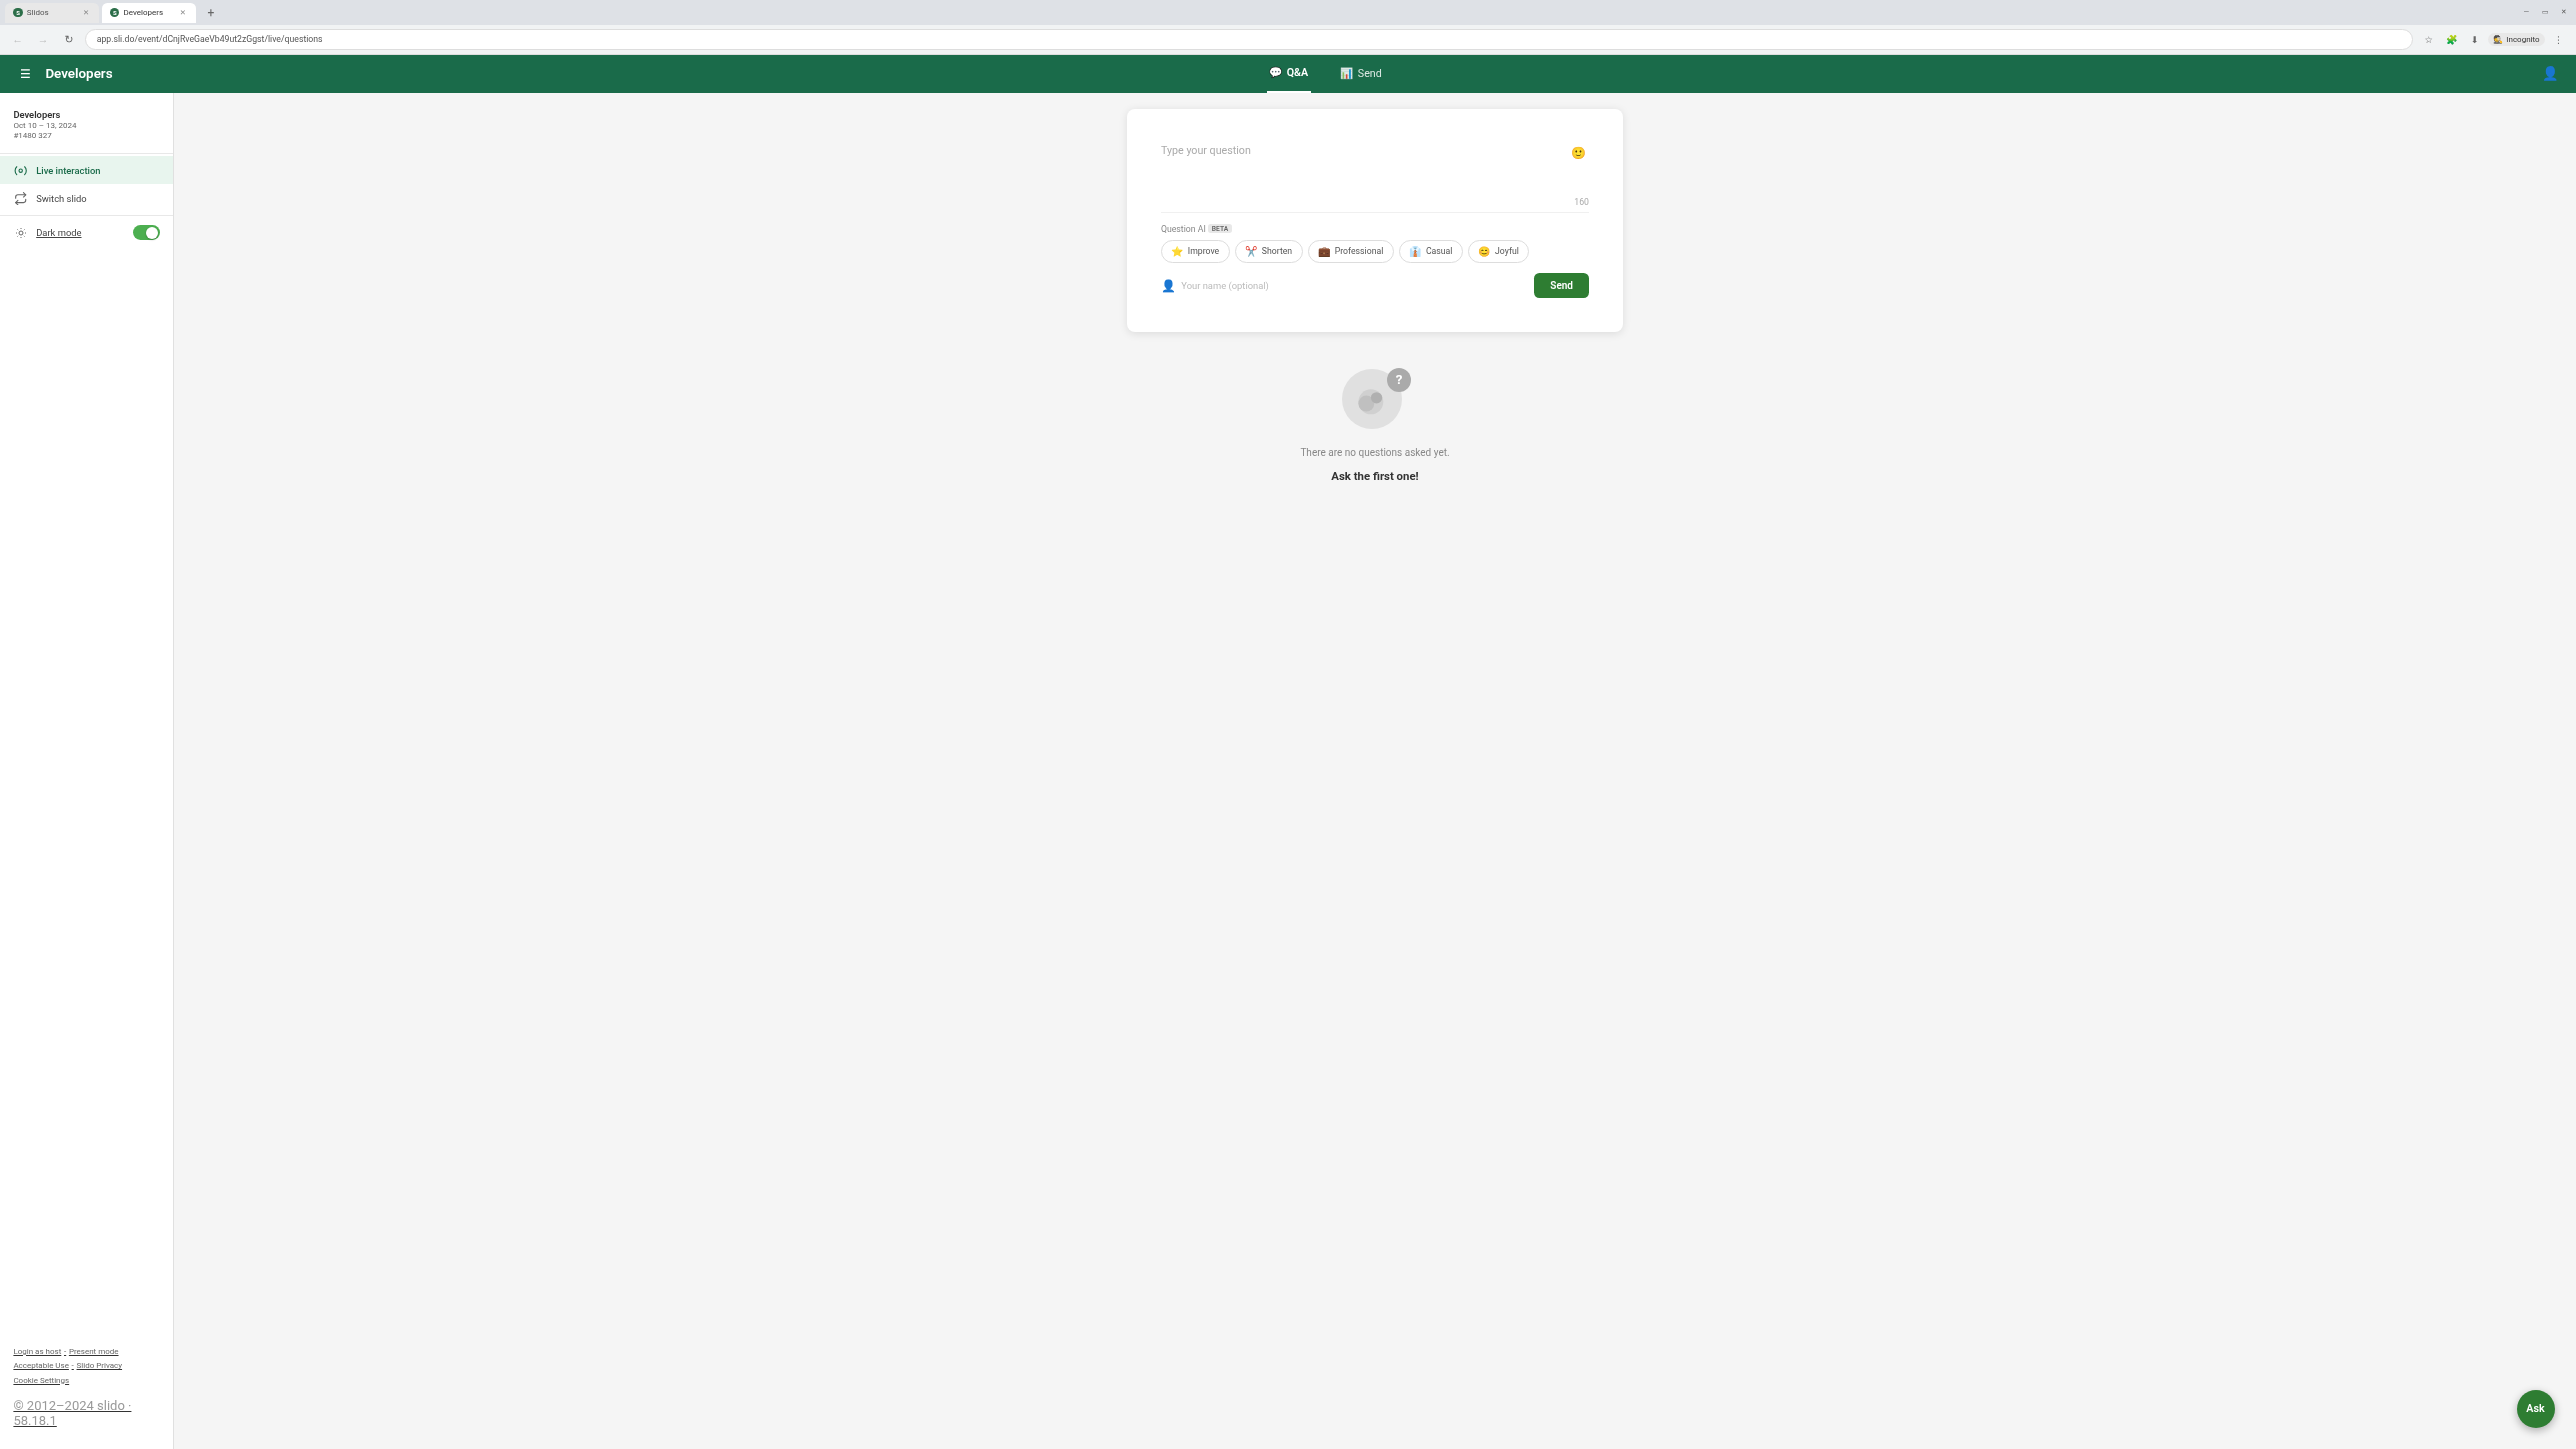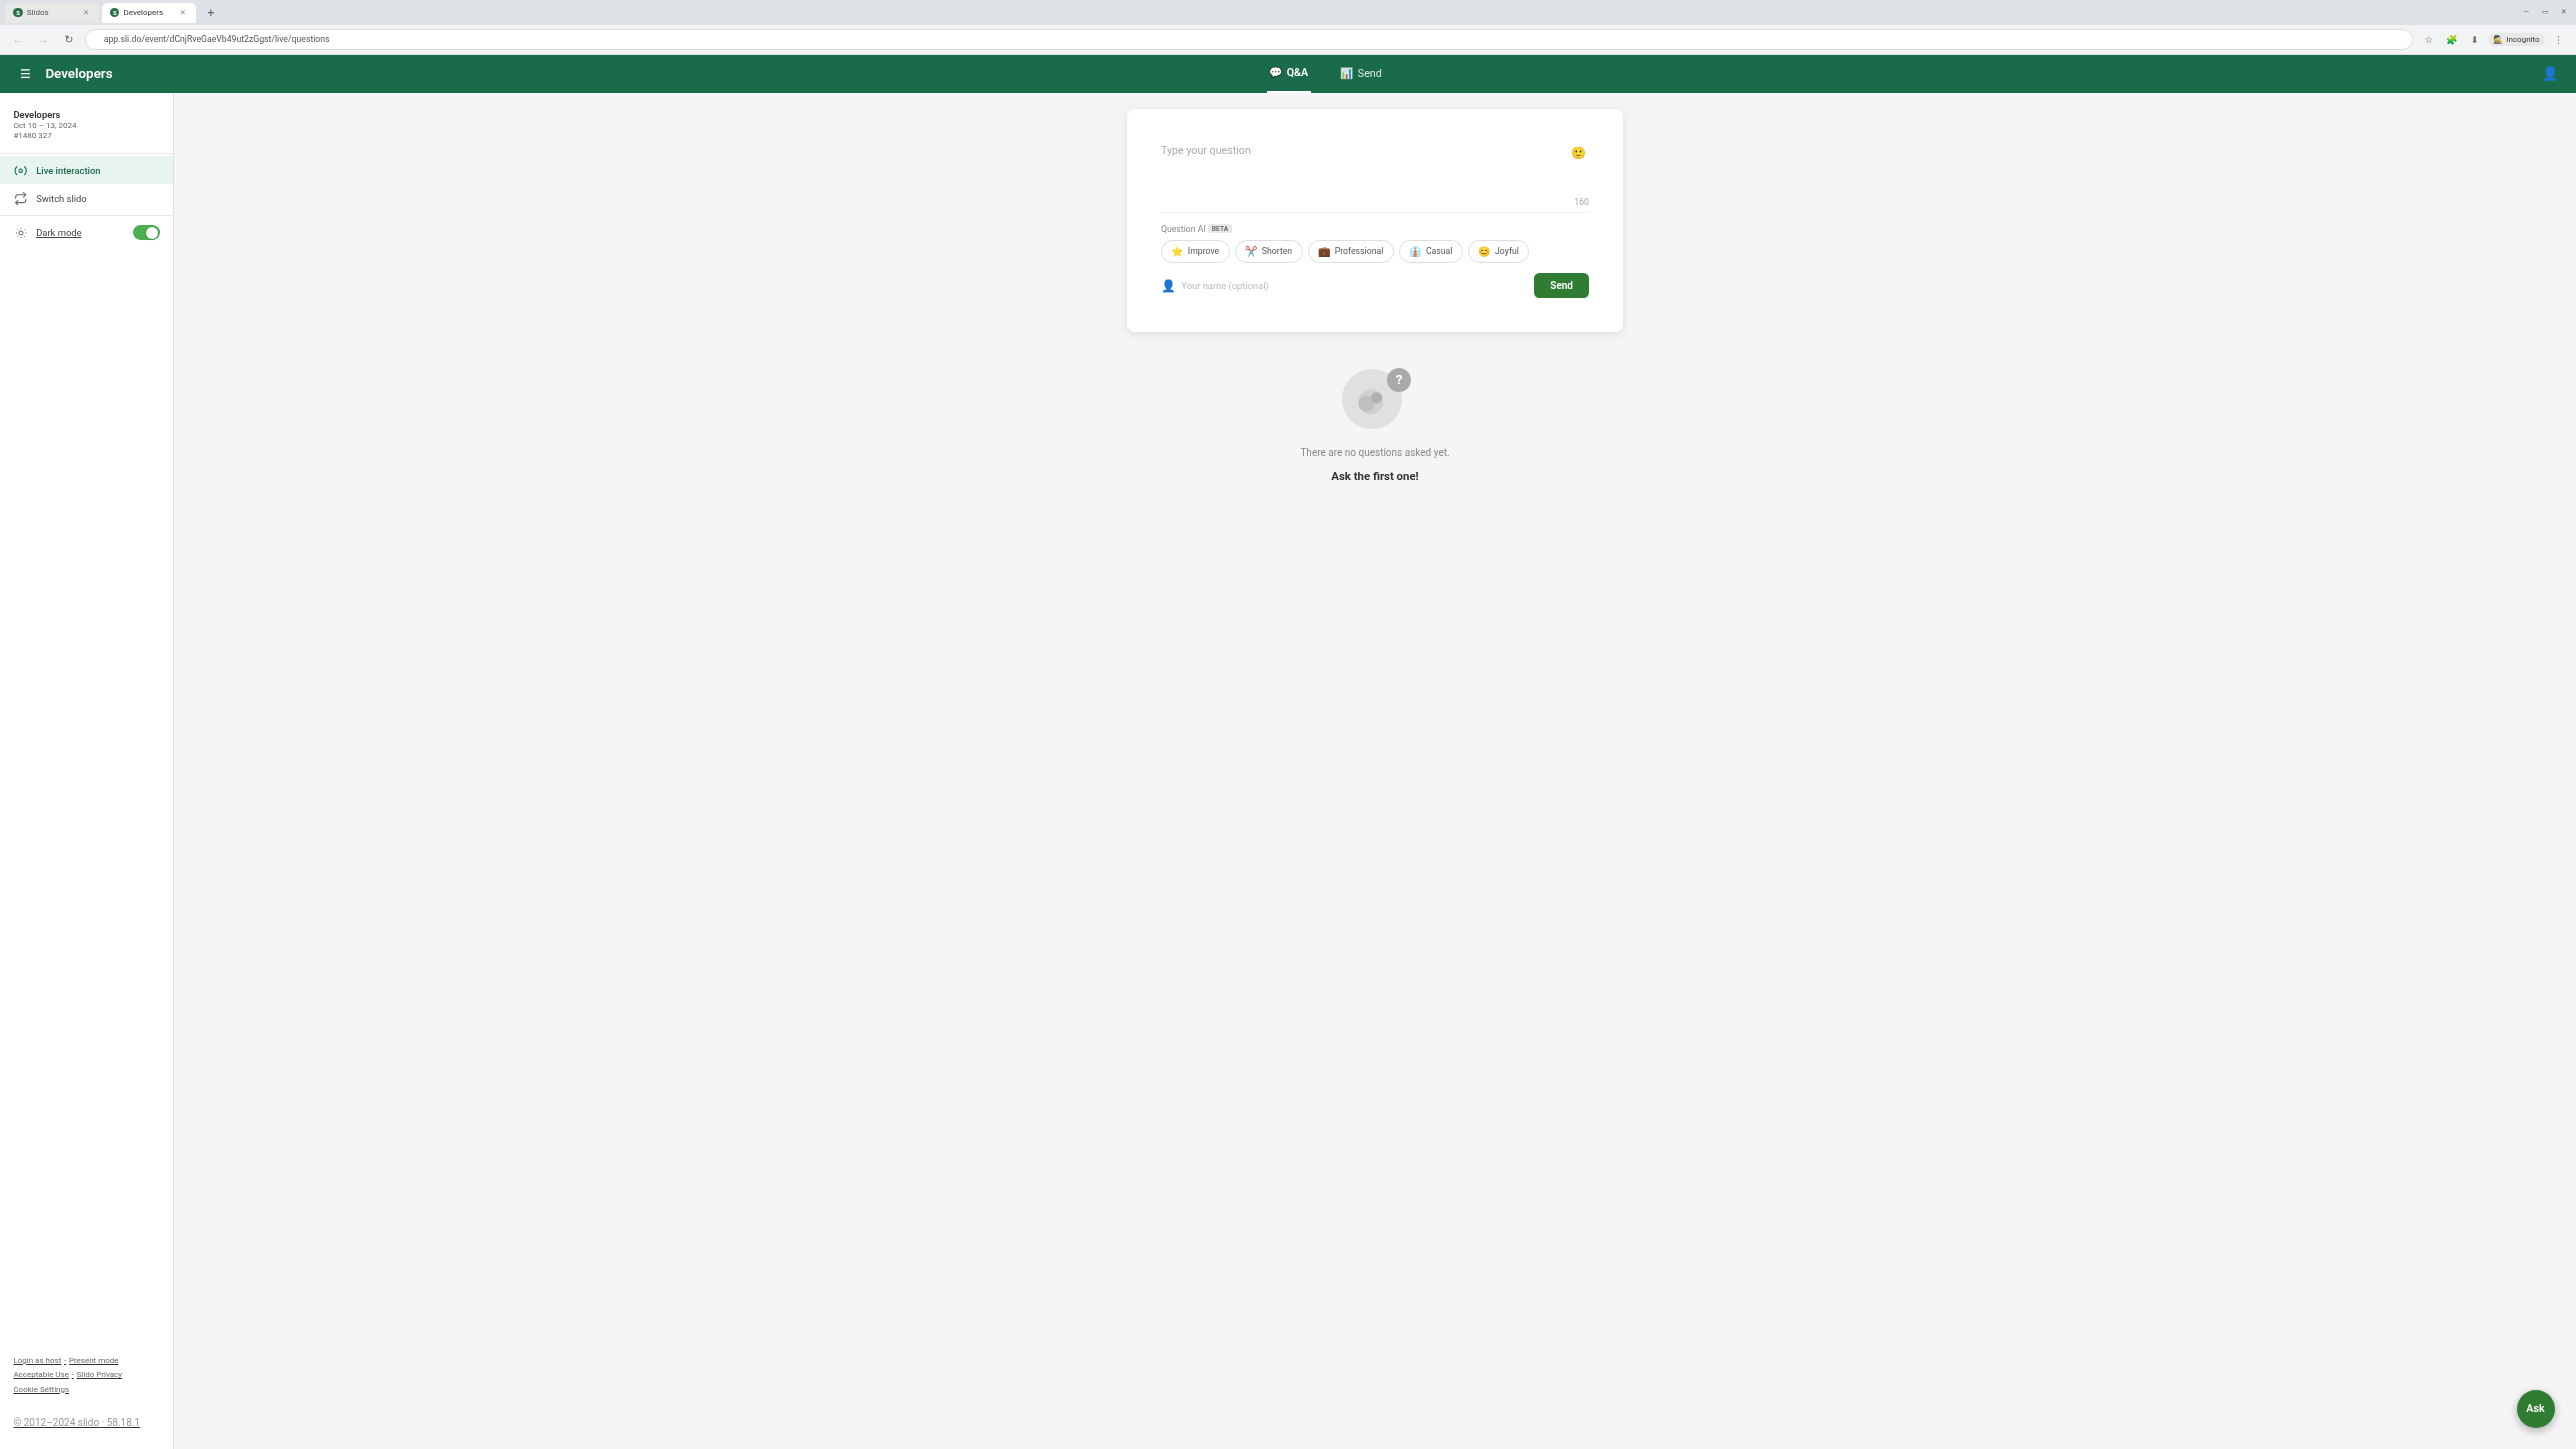--- a/index.html
+++ b/index.html
@@ -14,21 +14,21 @@
     .tab-close { margin-left: auto; cursor: pointer; color: #888; font-size: 7.4px; width: 10.7px; height: 10.7px; display: flex; align-items: center; justify-content: center; border-radius: 50%; }
     .tab-new { width: 19px; height: 19px; display: flex; align-items: center; justify-content: center; border-radius: 50%; color: #666; font-size: 12px; cursor: pointer; margin-left: 2.7px; }
     .window-controls { margin-left: auto; display: flex; gap: 5.4px; align-items: center; }
     .win-btn { width: 13.4px; height: 13.4px; display: flex; align-items: center; justify-content: center; border-radius: 50%; cursor: pointer; font-size: 6.7px; color: #555; }
 
     
     .browser-toolbar { background: #f1f3f4; display: flex; align-items: center; padding: 4px 8px; gap: 6.7px; border-bottom: 0.7px solid #ddd; height: 29.5px; }
     .nav-btn { width: 19px; height: 19px; display: flex; align-items: center; justify-content: center; border-radius: 50%; cursor: pointer; color: #666; font-size: 10.7px; }
     .nav-btn.disabled { color: #bbb; cursor: default; }
     .address-bar { flex: 1; background: #fff; border: 0.7px solid #ddd; border-radius: 13.4px; padding: 3.4px 10.7px; font-size: 8.7px; color: #333; display: flex; align-items: center; height: 21.5px; }
-    .address-bar span { color: #555; margin-left: 7px; }
+    .address-bar span { color: #555; }
     .toolbar-actions { display: flex; gap: 4px; align-items: center; }
     .toolbar-action-btn { width: 19px; height: 19px; display: flex; align-items: center; justify-content: center; border-radius: 50%; cursor: pointer; color: #666; font-size: 9.4px; }
     .incognito-badge { display: flex; align-items: center; gap: 2.7px; font-size: 8px; color: #333; padding: 2px 5.4px; border-radius: 8px; background: #e8e8e8; }
 
     
     .app-container { display: flex; flex-direction: column; height: calc(100vh - 54px); background: #f5f5f5; }
 
     
     .app-header { background: #1a6b4a; display: flex; align-items: center; padding: 0 13.4px; height: 38px; color: white; }
     .hamburger-btn { width: 24px; height: 24px; display: flex; align-items: center; justify-content: center; cursor: pointer; color: white; font-size: 12px; margin-right: 8px; }
@@ -50,21 +50,21 @@
     .sidebar-divider { height: 0.7px; background: #e8e8e8; margin: 2.7px 0; }
     .sidebar-item { display: flex; align-items: center; gap: 8px; padding: 6.7px 13.4px; cursor: pointer; color: #444; font-size: 9.4px; border-radius: 0; }
     .sidebar-item.active { background: #e8f5ee; color: #1a6b4a; font-weight: 500; }
     .sidebar-icon { width: 14.8px; height: 14.8px; display: flex; align-items: center; justify-content: center; font-size: 10.7px; }
     .dark-mode-row { display: flex; align-items: center; justify-content: space-between; padding: 6.7px 13.4px; }
     .dark-mode-label { display: flex; align-items: center; gap: 8px; font-size: 9.4px; color: #444; text-decoration: underline; }
     .toggle-switch { width: 27px; height: 14.8px; background: #4caf50; border-radius: 7.4px; position: relative; cursor: pointer; }
     .toggle-switch::after { content: ''; width: 12px; height: 12px; background: white; border-radius: 50%; position: absolute; top: 1.3px; right: 1.3px; transition: 0.2s; box-shadow: 0 0.7px 2px rgba(0,0,0,0.3); }
     .sidebar-bottom { margin-top: auto; padding: 10.7px 13.4px; text-decoration: underline; }
     .sidebar-link { font-size: 8px; color: #666; cursor: pointer; margin-bottom: 2.7px; }
-    .sidebar-copyright { font-size: 10px; color: #999; margin-top: 18px; }
+    .sidebar-copyright { font-size: 13px; color: #999; margin-top: 8px; }
     .sidebar-footer-links { display: flex; flex-direction: column; gap: 2.7px; }
 
     
     .main-content { flex: 1; overflow-y: auto; padding: 16px; display: flex; flex-direction: column; align-items: center; gap: 16px; }
 
     
     .question-card { background: white; border-radius: 8px; box-shadow: 0 1.3px 8px rgba(0,0,0,0.1); padding: 34px; width: 100%; max-width: 496px; }
     .question-textarea { width: 100%; border: none; outline: none; font-size: 10.7px; color: #333; resize: none; min-height: 54px; font-family: inherit; caret-color: #333; line-height: 1.5; }
     .question-textarea::placeholder { color: #aaa; }
     .question-footer-row { display: flex; align-items: center; justify-content: flex-start; margin-bottom: 2.7px; }

